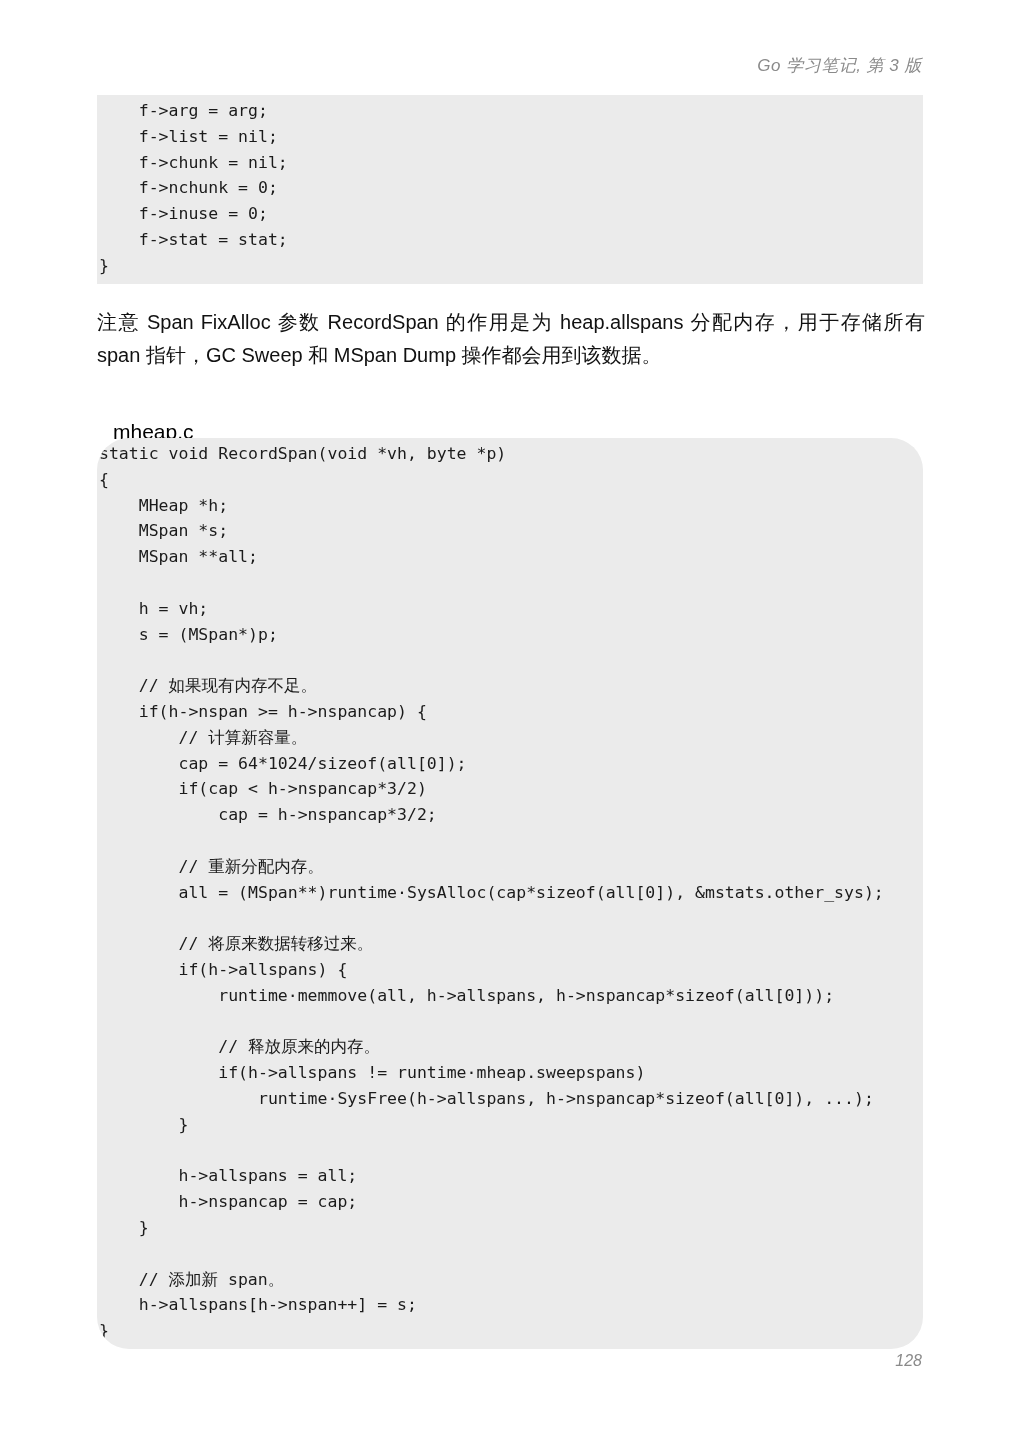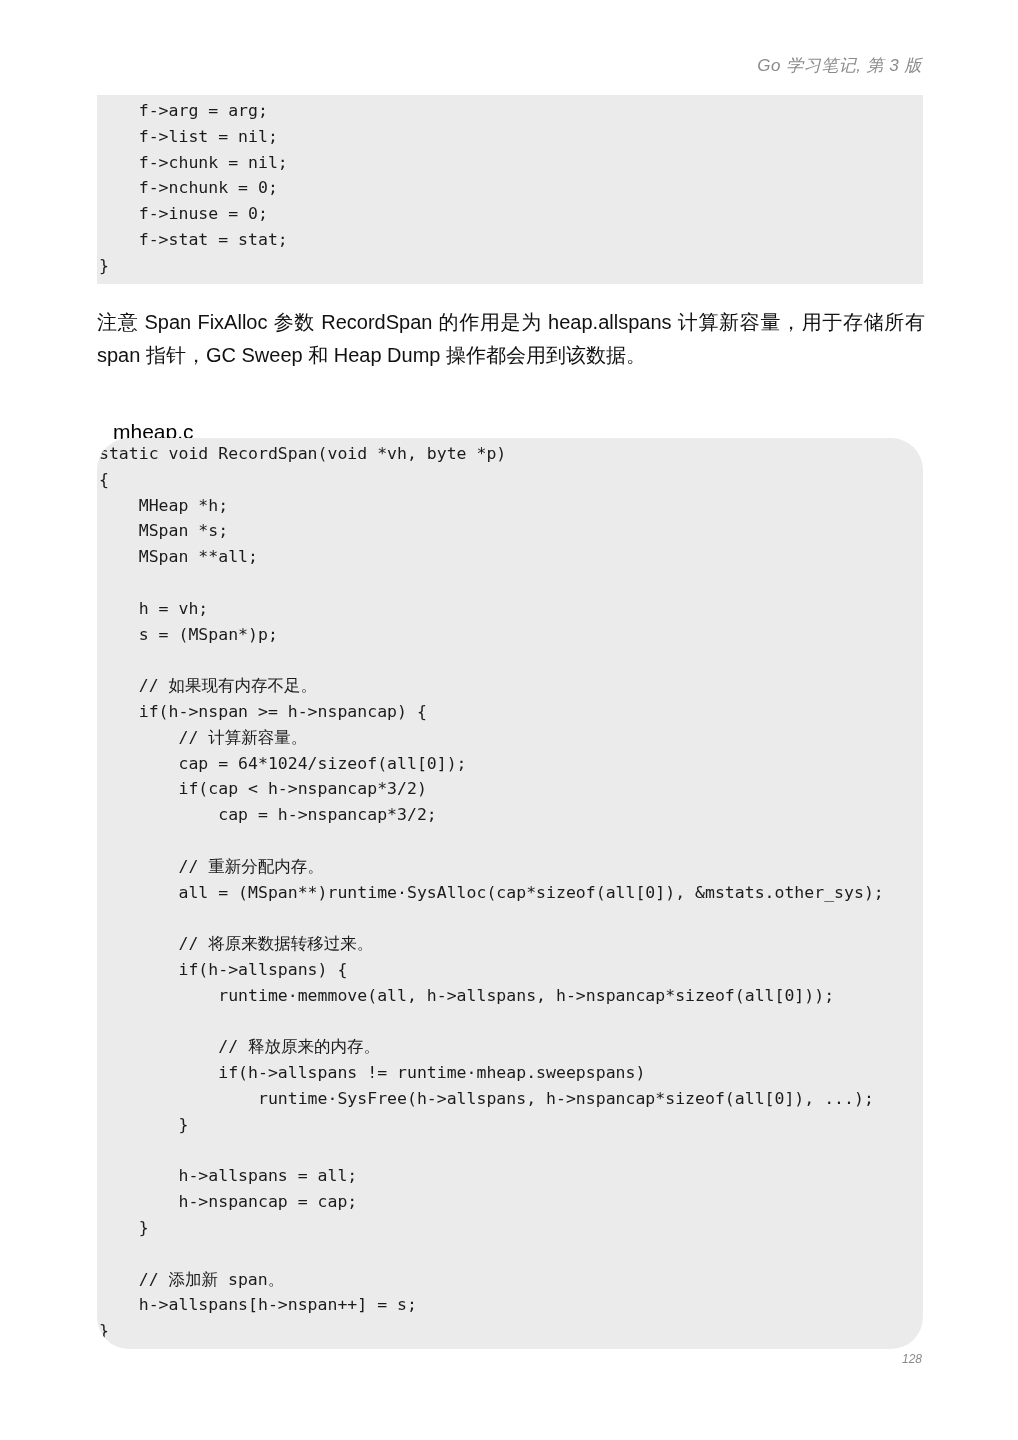--- a/index.html
+++ b/index.html
@@ -63,38 +63,38 @@
     margin: 16px;
     font-size: 21px;
     font-weight: 500;
     color: #000000;
   }
   .page-footer {
     position: absolute;
     top: 1352px;
     right: 96px;
     font-style: italic;
-    font-size: 12px;
+    font-size: 16px;
     color: var(--muted-text, #8a8a8a);
   }
 </style>
 </head>
 <body>
 
 <div class="page-header">Go 学习笔记, 第 3 版</div>
 
 <pre class="code" id="code-block-1">    f-&gt;arg = arg;
     f-&gt;list = nil;
     f-&gt;chunk = nil;
     f-&gt;nchunk = 0;
     f-&gt;inuse = 0;
     f-&gt;stat = stat;
 }</pre>
 
-<p class="body-paragraph">注意 Span FixAlloc 参数 RecordSpan 的作用是为 heap.allspans 计算新容量，用于存储所有 span 指针，GC Sweep 和 Heap Dump 操作都会用到该数据。</p>
+<p class="body-paragraph">注意 Span FixAlloc 参数 RecordSpan 的作用是为 heap.allspans 分配内存，用于存储所有 span 指针，GC Sweep 和 MSpan Dump 操作都会用到该数据。</p>
 
 <h3 class="code-heading">mheap.c</h3>
 
 <pre class="code" id="code-block-2">static void RecordSpan(void *vh, byte *p)
 {
     MHeap *h;
     MSpan *s;
     MSpan **all;
 
     h = vh;

